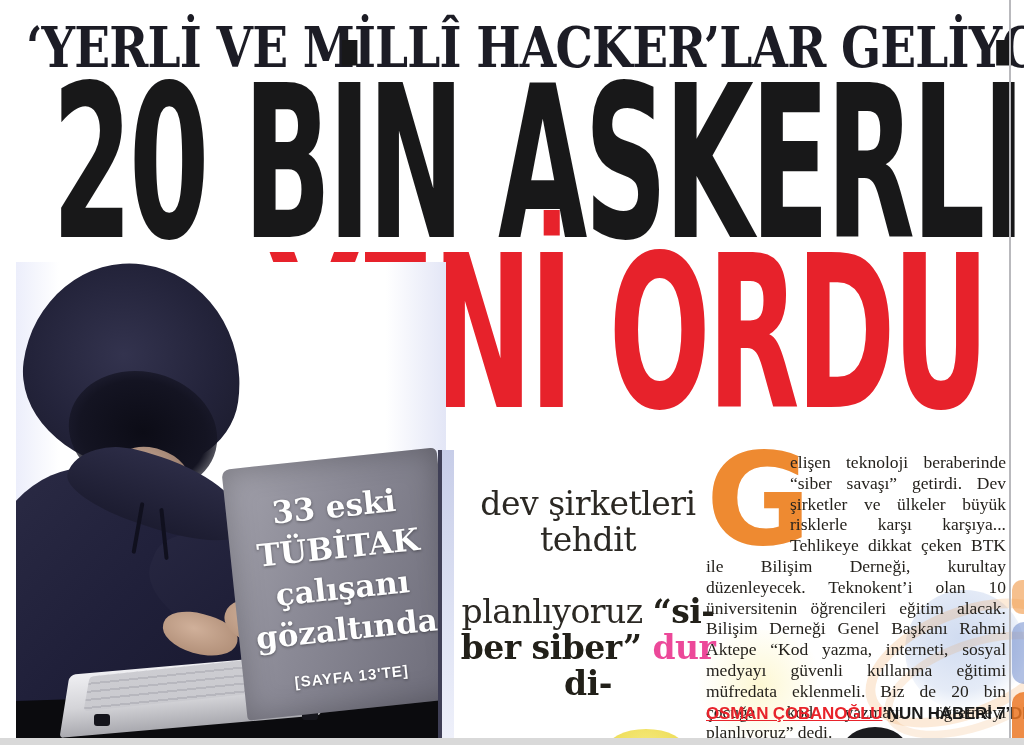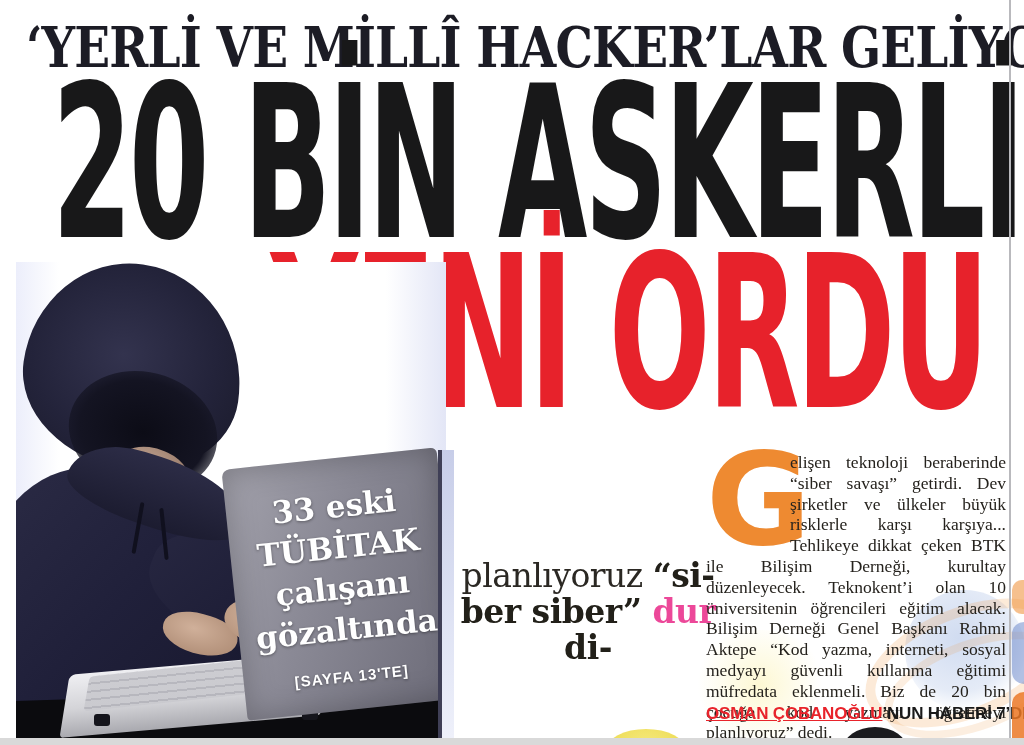--- a/index.html
+++ b/index.html
@@ -247,21 +247,21 @@
         <span>gözaltında</span>
         <span class="lid-pageref">[SAYFA 13'TE]</span>
       </div>
     </div>
   </div>
   <div class="photo-edge"></div>
   <div class="photo-strip"></div>
 
   <div class="deck">
     <br>
-    <br>
+    <span>dev şirketleri tehdit</span><br>
     <br>
     <span>planlıyoruz </span><b>“si-</b><br>
     <b>ber siber” </b><span class="red">dur</span><b> di-</b><br>
     <br>
     <br>
     
   </div>
 
   <div class="wm glow"></div>
   <div class="wm globe"></div>

